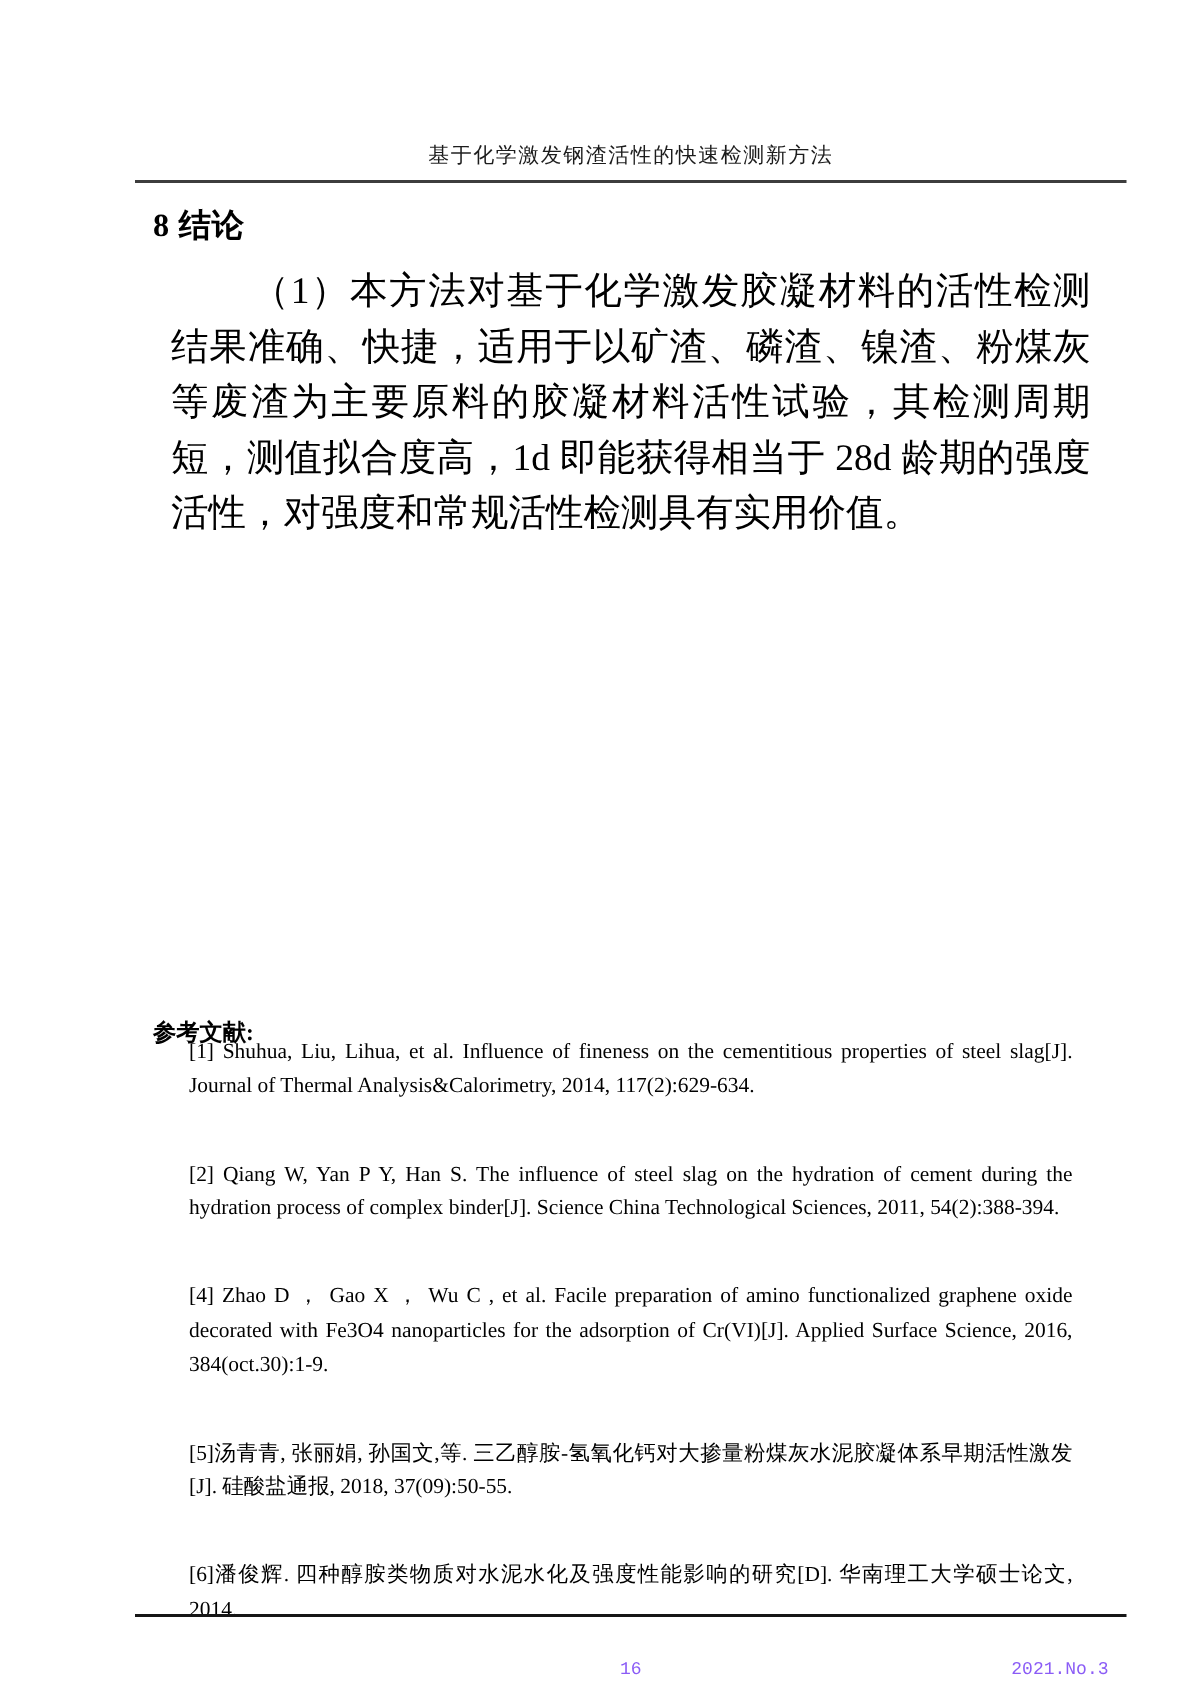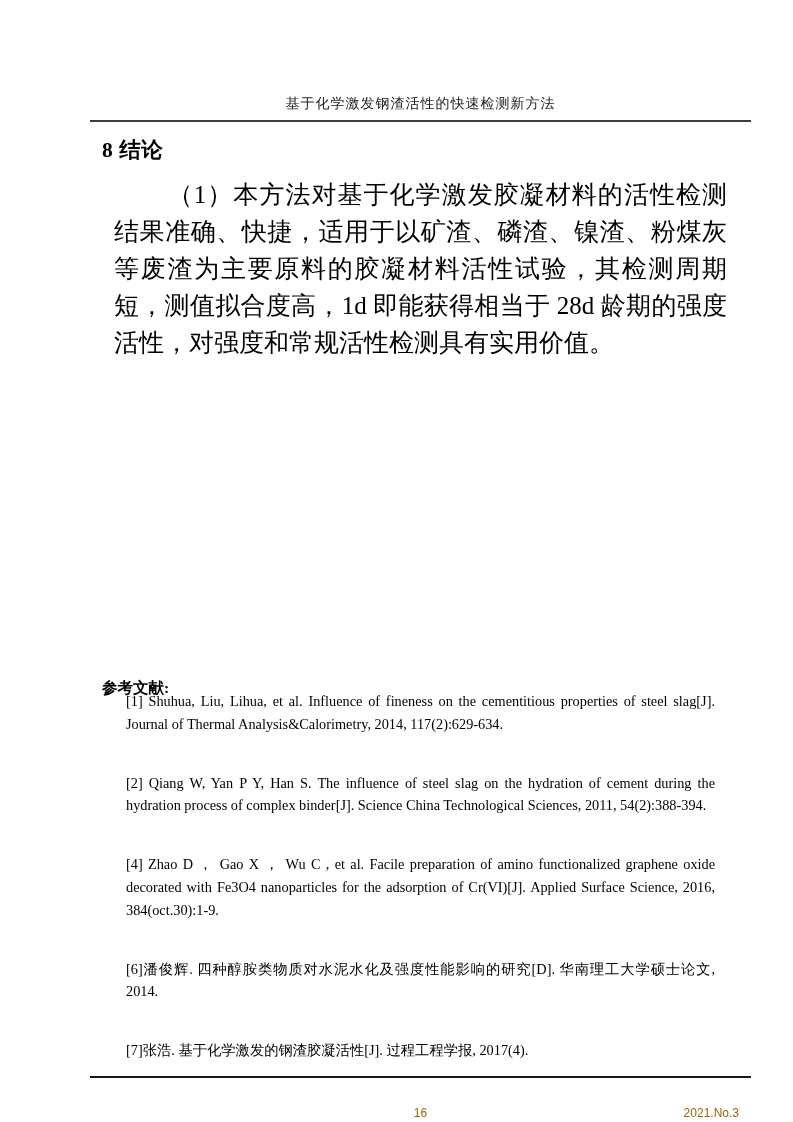--- a/index.html
+++ b/index.html
@@ -80,23 +80,23 @@
     left: 66px;
     width: 661px;
     border-top: 2.5px solid #161616;
   }
   .footer-row {
     position: absolute;
     top: 1058px;
     left: 66px;
     width: 661px;
     height: 18px;
-    font-family: Liberation Sans, sans-serif;
+    font-family: Liberation Mono, monospace;
     font-size: 12px;
-    color: #a16207;
+    color: #8b5cf6;
   }
   .footer-page {
     position: absolute;
     left: 0; right: 0;
     text-align: center;
   }
   .footer-issue {
     position: absolute;
     right: 0;
     text-align: center;
@@ -114,20 +114,21 @@
   <div class="body-text">
     <p>（1）本方法对基于化学激发胶凝材料的活性检测结果准确、快捷，适用于以矿渣、磷渣、镍渣、粉煤灰等废渣为主要原料的胶凝材料活性试验，其检测周期短，测值拟合度高，1d 即能获得相当于 28d 龄期的强度活性，对强度和常规活性检测具有实用价值。</p>
   </div>
 
   <div class="refs-heading">参考文献:</div>
 
   <div class="refs">
     <p>[1] Shuhua, Liu, Lihua, et al. Influence of fineness on the cementitious properties of steel slag[J]. Journal of Thermal Analysis&amp;Calorimetry, 2014, 117(2):629-634.</p>
     <p>[2] Qiang W, Yan P Y, Han S. The influence of steel slag on the hydration of cement during the hydration process of complex binder[J]. Science China Technological Sciences, 2011, 54(2):388-394.</p>
     <p>[4] Zhao D ， Gao X ， Wu C , et al. Facile preparation of amino functionalized graphene oxide decorated with Fe3O4 nanoparticles for the adsorption of Cr(VI)[J]. Applied Surface Science, 2016, 384(oct.30):1-9.</p>
+    <p>[5]汤青青, 张丽娟, 孙国文,等. 三乙醇胺-氢氧化钙对大掺量粉煤灰水泥胶凝体系早期活性激发[J]. 硅酸盐通报, 2018, 37(09):50-55.</p>
     <p>[6]潘俊辉. 四种醇胺类物质对水泥水化及强度性能影响的研究[D]. 华南理工大学硕士论文, 2014.</p>
     <p>[7]张浩. 基于化学激发的钢渣胶凝活性[J]. 过程工程学报, 2017(4).</p>
   </div>
 
   <div class="footer-rule"></div>
 
   <div class="footer-row">
     <span class="footer-page">16</span>
     <span class="footer-issue">2021.No.3</span>
   </div>

